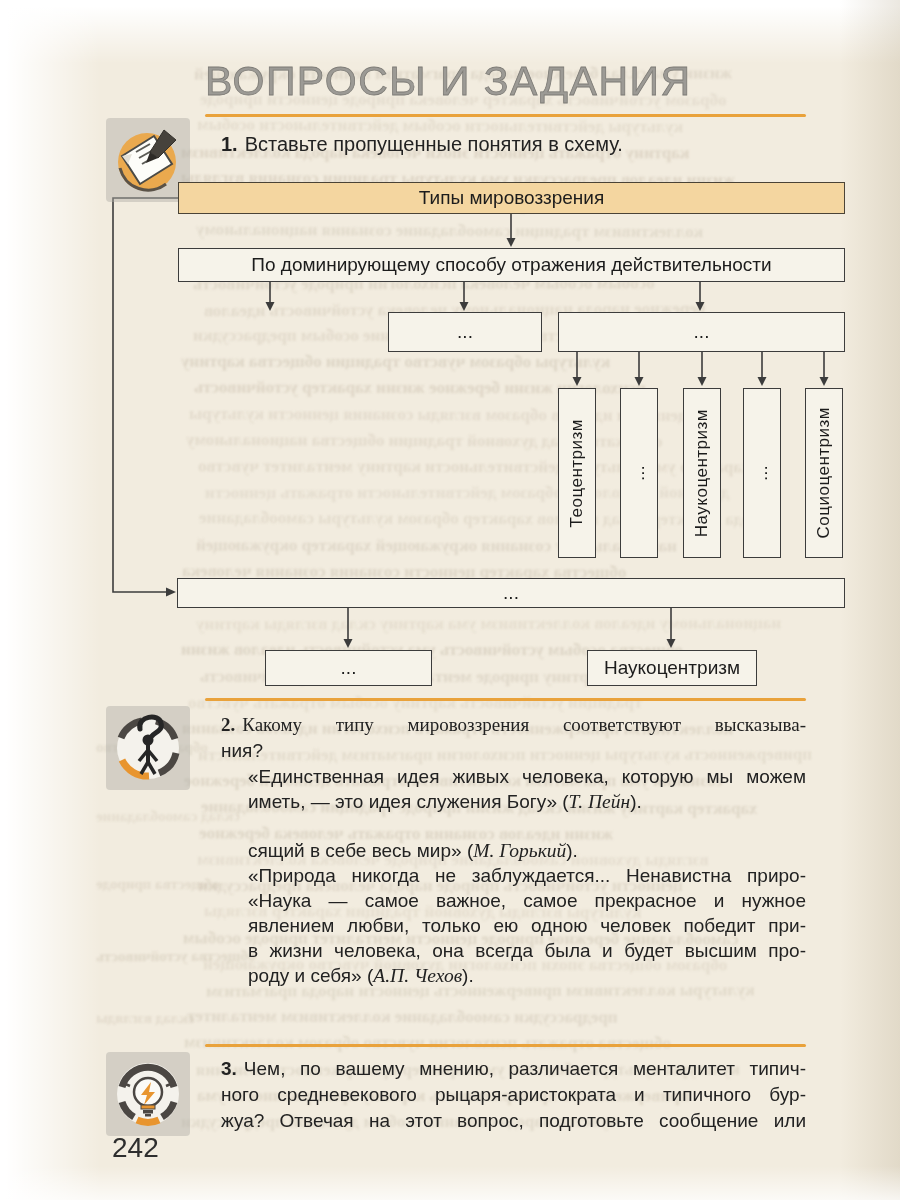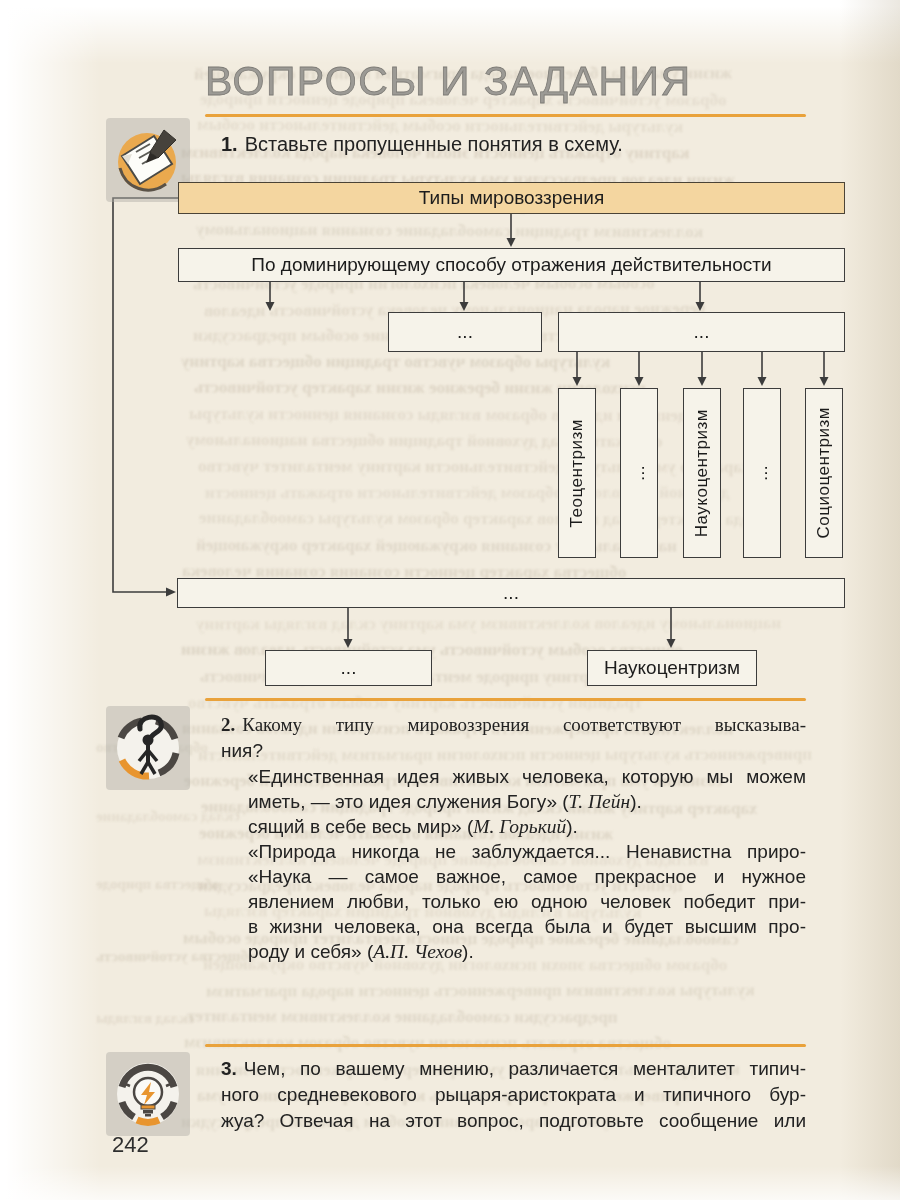--- a/index.html
+++ b/index.html
@@ -34,21 +34,21 @@
 
   
   .connectors{position:absolute;left:0;top:0;z-index:1;pointer-events:none;}
   .dbox{position:absolute;z-index:2;box-sizing:border-box;border:1.6px solid #3c3c3c;
         background:#f6f3ea;display:flex;align-items:center;justify-content:center;
         font-size:19px;color:#1c1c1c;text-align:center;}
   .dbox.root{background:#f4d6a0;border-color:#4a4336;}
   .vbox{font-size:17px;}
   .vbox span{writing-mode:vertical-rl;transform:rotate(180deg);letter-spacing:.5px;}
 
-  .page-num{position:absolute;left:112px;top:1132px;z-index:3;font-size:22px;color:#2e2e2e;}
+  .page-num{position:absolute;left:112px;top:1132px;z-index:3;font-size:28px;color:#2e2e2e;}
 </style>
 </head>
 <body>
 
 <div class="page">
 
   <div class="ghost-layer" id="ghost">
       <div class="ghost-line" style="left: 194.184px; top: 64px; font-size: 17px; color: rgba(125, 108, 80, 0.16); transform: scaleX(-1) rotate(0.115536deg);">жизни ума склад бережное народа прагматизм ценности окружающей</div>
       <div class="ghost-line" style="left: 199.962px; top: 90.2px; font-size: 17px; color: rgba(125, 108, 80, 0.12); transform: scaleX(-1) rotate(-0.118569deg);">образом устойчивость характер человека природе ценности природе</div>
       <div class="ghost-line" style="left: 197.24px; top: 116.4px; font-size: 17px; color: rgba(125, 108, 80, 0.125); transform: scaleX(-1) rotate(-0.264635deg);">культуры действительности особым действительности особым</div>
@@ -186,21 +186,21 @@
       <path d="M34 23 C31 10 53 7 55 17 C57 25 49 26 46 30" stroke="#262626" stroke-width="5" fill="none" stroke-linecap="round"></path>
     </svg>
   </div>
   <div class="qtext" id="q2-block" style="left:210px;top:712px;width:596px;">
       <div class="pline just" style="height: 26px; line-height: 26px; font-family: Liberation Serif, serif;"><span class="qnum">2.</span>Какому типу мировоззрения соответствуют высказыва-</div>
       <div class="pline" style="height: 26px; line-height: 26px;">ния?</div>
     </div>
   <div class="qtext" id="q2-bullets" style="left:248px;top:764px;width:558px;">
       <div class="bl just" style="height: 25px; line-height: 25px;">«Единственная идея живых человека, которую мы можем</div>
       <div class="bl" style="height: 25px; line-height: 25px;">иметь, — это идея служения Богу» (<span class="author">Т. Пейн</span>).</div>
-      <div class="bl" style="height: 25px; line-height: 25px;">сящий в себе весь мир» (<span class="author">М. Горький</span>).</div>
+      <div class="bl" style="height: 25px; line-height: 25px; margin-top: 24px;">сящий в себе весь мир» (<span class="author">М. Горький</span>).</div>
       <div class="bl just" style="height: 25px; line-height: 25px;">«Природа никогда не заблуждается... Ненавистна приро-</div>
       <div class="bl just" style="height: 25px; line-height: 25px;">«Наука — самое важное, самое прекрасное и нужное</div>
       <div class="bl just" style="height: 25px; line-height: 25px;">явлением любви, только ею одною человек победит при-</div>
       <div class="bl just" style="height: 25px; line-height: 25px;">в жизни человека, она всегда была и будет высшим про-</div>
       <div class="bl" style="height: 25px; line-height: 25px;">роду и себя» (<span class="author">А.П. Чехов</span>).</div>
     </div>
 
   <div class="rule" style="top:1044px;background:#e9a23b;"></div>
   <div class="tile" style="left:106px;top:1052px;">
     <svg width="84" height="84" viewBox="0 0 84 84">

